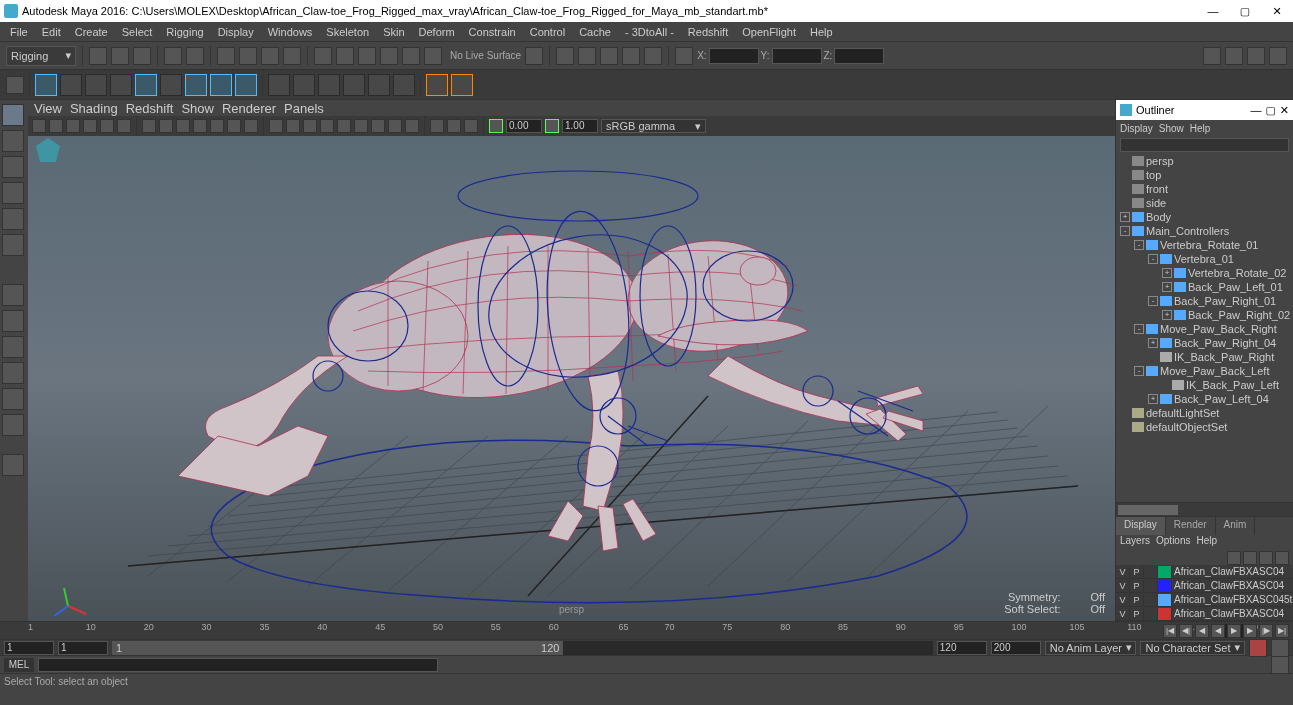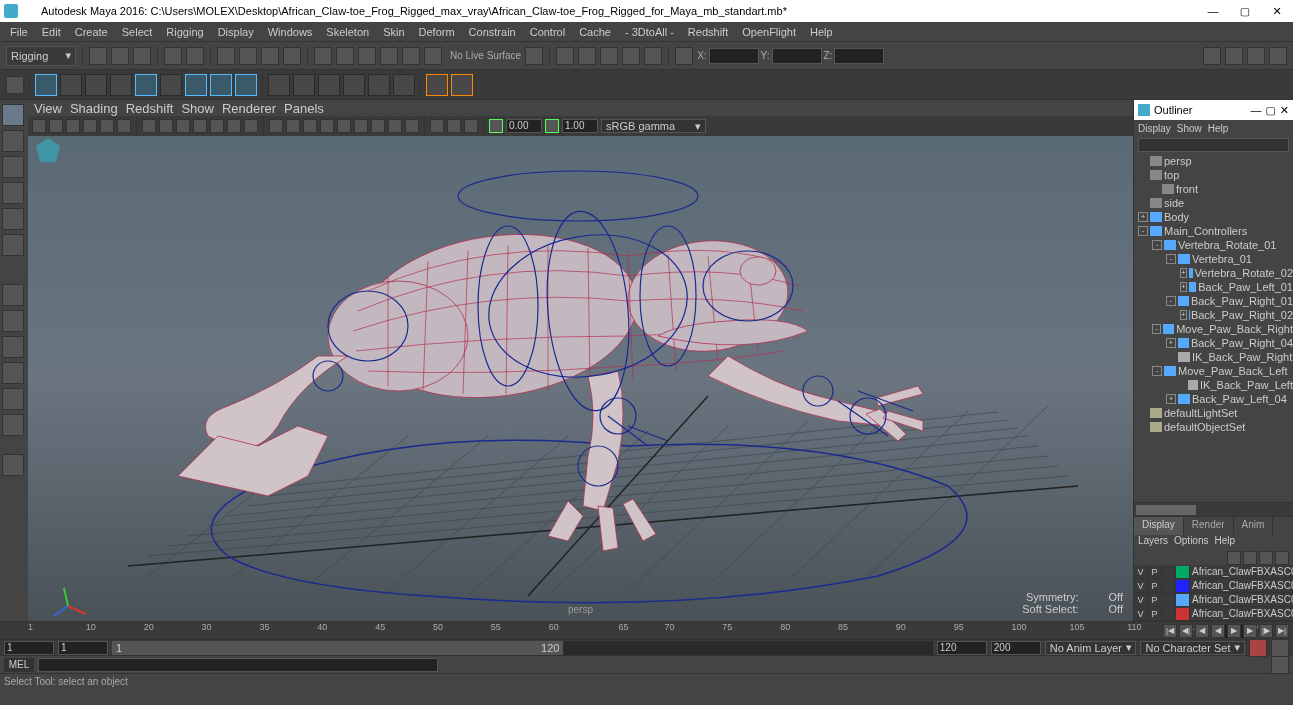--- a/index.html
+++ b/index.html
@@ -1,19 +1,19 @@
 <!DOCTYPE html>
 <html><head>
 <meta charset="utf-8">
 <style>
 * { margin: 0; padding: 0; box-sizing: border-box; font-family: "Segoe UI", Tahoma, sans-serif; font-size: 11px; }
 body { background: #444; color: #ccc; width: 1293px; height: 705px; overflow: hidden; position: relative; }
 
 
-.titlebar { height: 22px; background: #fff; color: #000; display: flex; align-items: center; padding: 0 4px; gap: 19px; }
+.titlebar { height: 22px; background: #fff; color: #000; display: flex; align-items: center; padding: 0 4px; }
 .titlebar .icon { width: 14px; height: 14px; background: #4ac; border-radius: 2px; margin-right: 4px; }
 .titlebar .title { flex: 1; font-size: 11px; }
 .titlebar .winbtns { display: flex; gap: 8px; }
 .titlebar .winbtns span { width: 24px; text-align: center; cursor: pointer; font-size: 11px; }
 
 
 .mainmenu { height: 20px; background: #444; display: flex; align-items: center; padding: 0 4px; gap: 2px; border-bottom: 1px solid #333; }
 .mainmenu span { padding: 2px 6px; color: #ccc; cursor: pointer; font-size: 11px; }
 
 
@@ -38,21 +38,21 @@
 .centerwrap { flex: 1; display: flex; flex-direction: column; }
 .panelmenu { height: 16px; background: #444; display: flex; align-items: center; padding: 0 6px; gap: 8px; }
 .panelmenu span { color: #ccc; font-size: 13px; cursor: pointer; }
 .paneltool { height: 20px; background: #3a3a3a; display: flex; align-items: center; padding: 0 4px; gap: 3px; }
 .smicon { width: 14px; height: 14px; background: #555; border: 1px solid #333; }
 .numfield { width: 36px; height: 14px; background: #222; border: 1px solid #555; color: #ccc; font-size: 10px; padding: 0 2px; }
 
 .viewport { flex: 1; background: linear-gradient(to bottom, #5a6a75 0%, #6a7580 50%, #4a5258 100%); position: relative; overflow: hidden; }
 .viewport svg { position: absolute; top: 0; left: 0; }
 
-.rightpanel { width: 160px; background: #444; border-left: 1px solid #333; display: flex; flex-direction: column; position: relative; }
+.rightpanel { width: 178px; background: #444; border-left: 1px solid #333; display: flex; flex-direction: column; position: relative; }
 .outliner-head { height: 20px; background: #fff; color: #000; display: flex; align-items: center; padding: 0 4px; font-size: 11px; }
 .outliner-head .oicon { width: 12px; height: 12px; background: #4ac; margin-right: 4px; }
 .outliner-head .owins { margin-left: auto; display: flex; gap: 4px; }
 .outliner-menu { height: 16px; background: #444; display: flex; align-items: center; padding: 0 4px; gap: 6px; }
 .outliner-menu span { font-size: 10px; color: #ccc; cursor: pointer; }
 .outliner-search { height: 18px; padding: 2px 4px; }
 .outliner-search input { width: 100%; height: 14px; background: #333; border: 1px solid #555; color: #ccc; font-size: 10px; padding: 0 2px; }
 .outliner-tree { flex: 1; overflow: auto; background: #444; font-size: 10px; }
 .tree-item { display: flex; align-items: center; height: 14px; color: #ccc; white-space: nowrap; }
 .tree-item .exp { width: 10px; height: 10px; border: 1px solid #888; margin-right: 2px; text-align: center; line-height: 8px; font-size: 8px; cursor: pointer; }
@@ -412,21 +412,21 @@
         <div class="tree-item camera" style="padding-left: 4px;">
           <span style="width: 12px; display: inline-block;"></span>
           <span class="typ"></span>
           <span>persp</span>
         </div>
         <div class="tree-item camera" style="padding-left: 4px;">
           <span style="width: 12px; display: inline-block;"></span>
           <span class="typ"></span>
           <span>top</span>
         </div>
-        <div class="tree-item camera" style="padding-left: 16px; align-items: center;">
+        <div class="tree-item camera" style="padding-left: 4px; align-items: center;">
           <span style="width: 12px; display: inline-block;"></span>
           <span class="typ"></span>
           <span>front</span>
         </div>
         <div class="tree-item camera" style="padding-left: 4px;">
           <span style="width: 12px; display: inline-block;"></span>
           <span class="typ"></span>
           <span>side</span>
         </div>
         <div class="tree-item transform" style="padding-left: 4px;">

